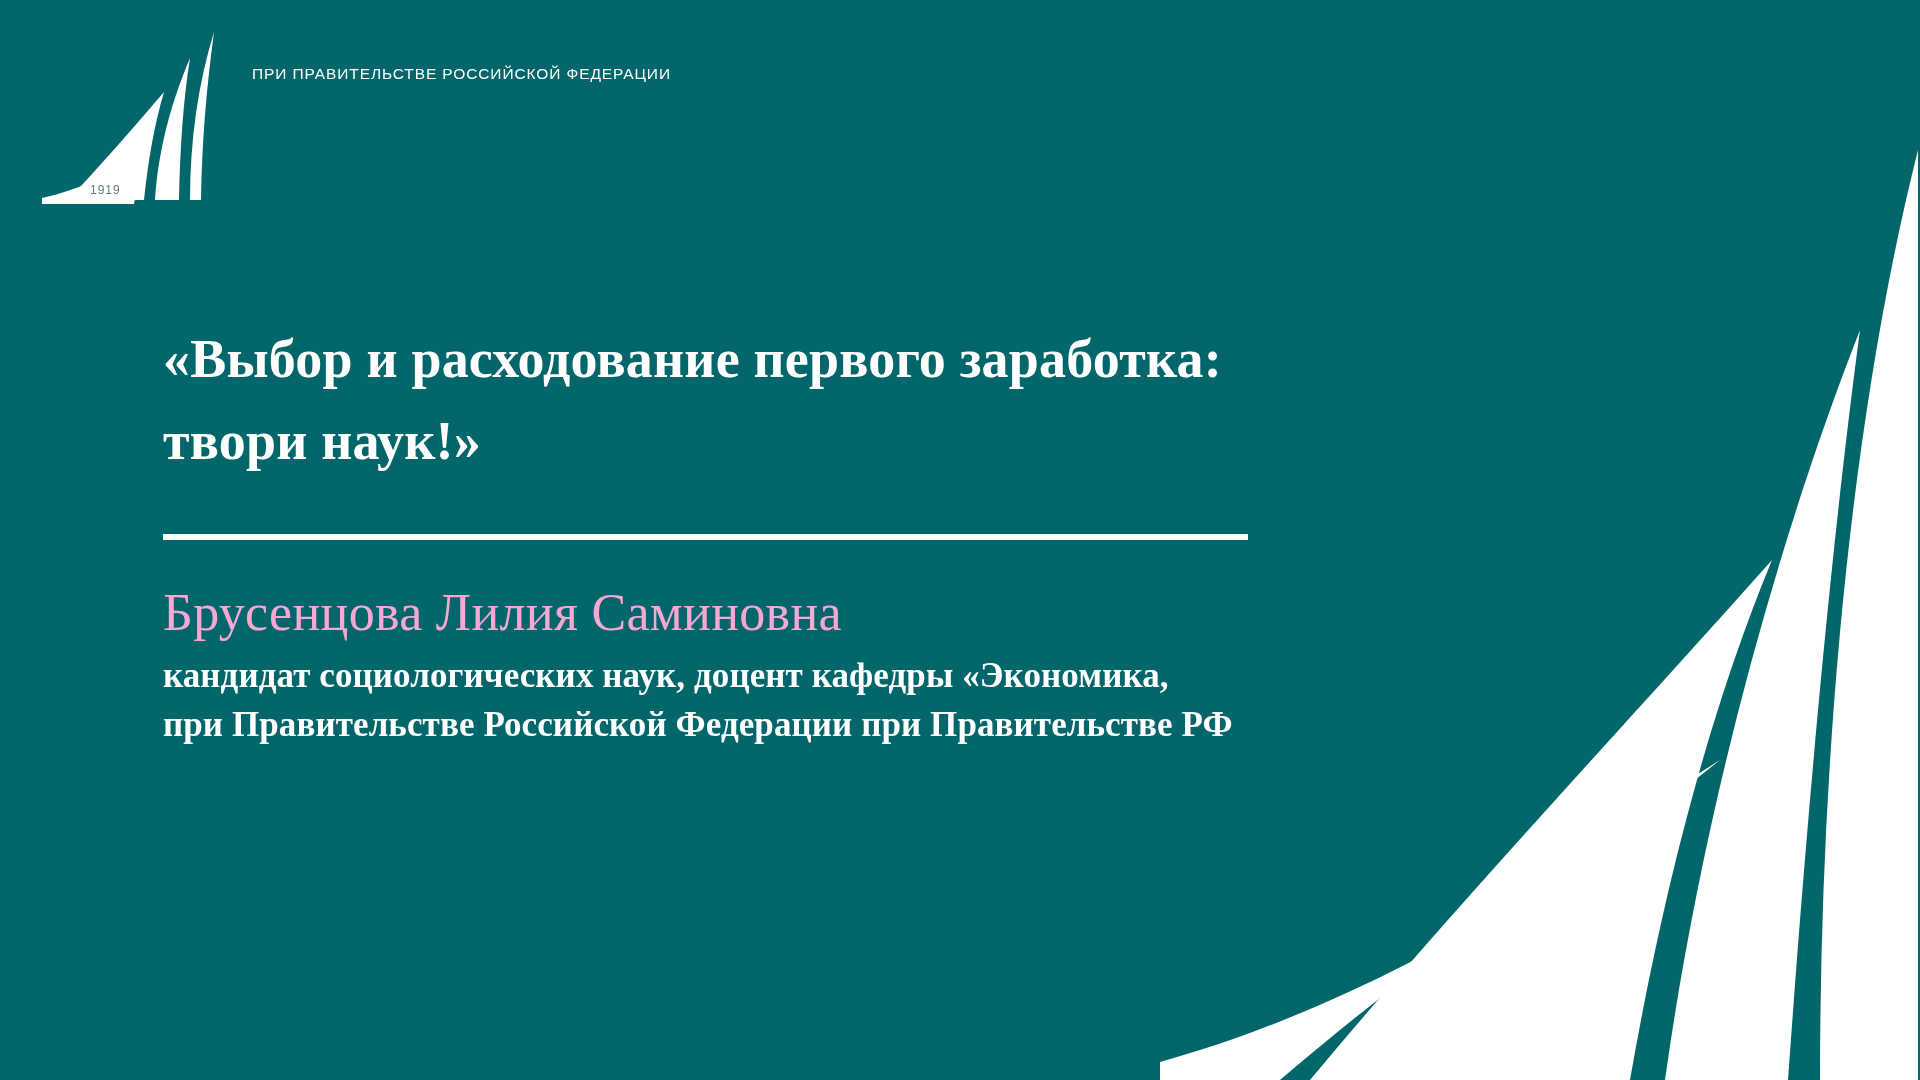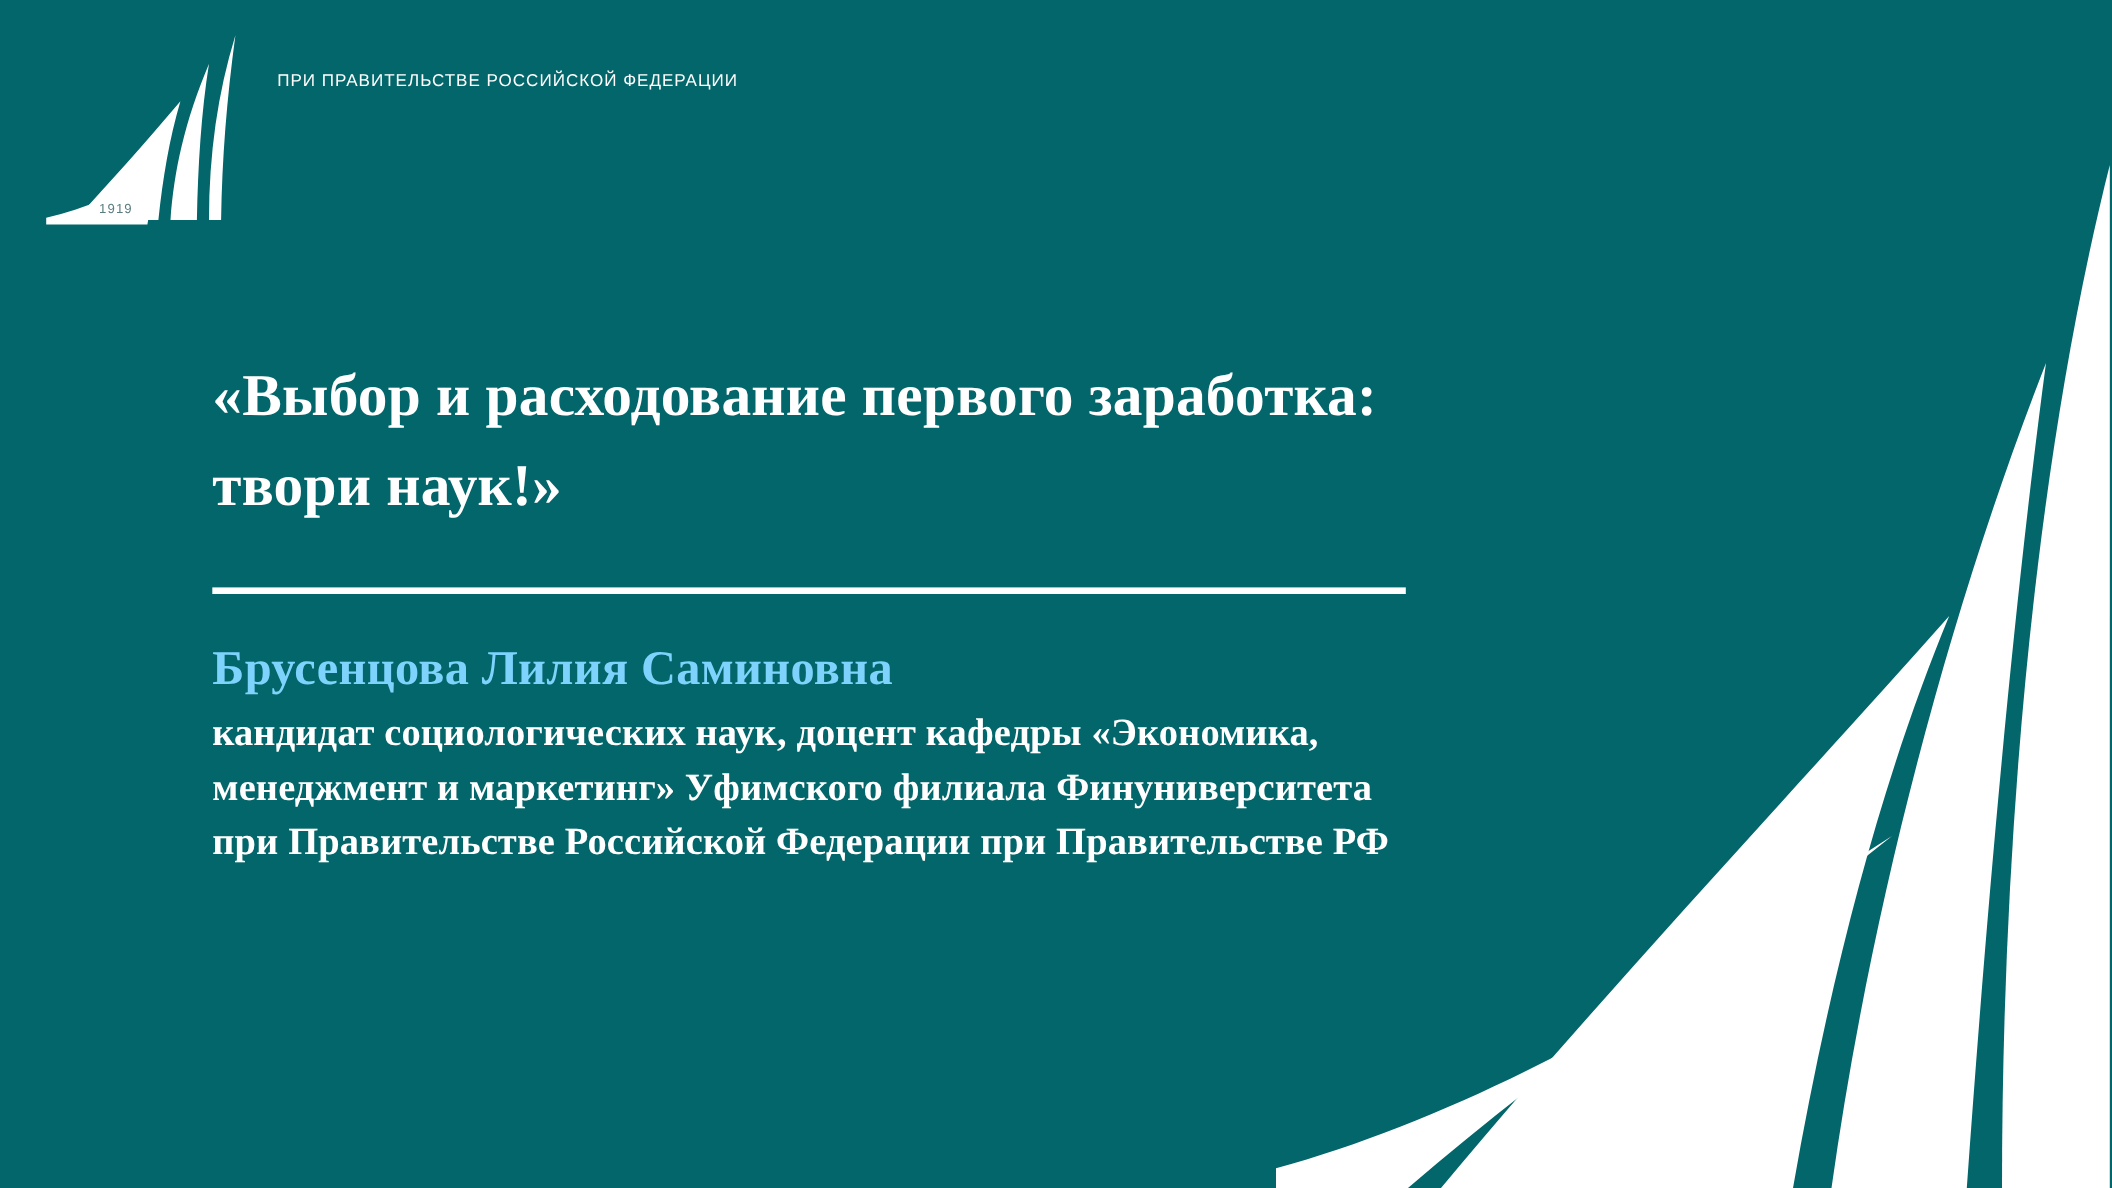--- a/index.html
+++ b/index.html
@@ -63,42 +63,41 @@
     margin-top: 7px;
     white-space: nowrap;
   }
 
   
   .content {
     position: absolute;
     left: 163px;
     top: 318px;
     width: 1520px;
-    margin-left: 30px;
   }
   .title {
     color: #ffffff;
     font-size: 54px;
     font-weight: bold;
     line-height: 1.52;
     letter-spacing: 0.2px;
   }
   .title-line { white-space: nowrap; }
 
   .divider {
     width: 1085px;
     height: 6px;
     background: #ffffff;
     margin: 52px 0 42px 0;
   }
 
   .author {
-    color: #7dd3fc;
-    font-size: 44px;
-    font-weight: bold;
+    color: #f9a8d4;
+    font-size: 52px;
+    font-weight: normal;
     line-height: 1.2;
     letter-spacing: 0.3px;
     margin-bottom: 6px;
   }
   .affiliation {
     color: #ffffff;
     font-size: 35px;
     font-weight: bold;
     line-height: 1.42;
     letter-spacing: 0.1px;
@@ -147,18 +146,17 @@
       <div class="title-line">«Выбор и расходование первого заработка:</div>
       <div class="title-line">твори наук!»</div>
     </div>
 
     <div class="divider"></div>
 
     <div class="author">Брусенцова Лилия Саминовна</div>
 
     <div class="affiliation">
       <div class="affiliation-line">кандидат социологических наук, доцент кафедры «Экономика,</div>
-      <div class="affiliation-line">менеджмент и маркетинг» Уфимского филиала Финуниверситета</div>
       <div class="affiliation-line">при Правительстве Российской Федерации при Правительстве РФ</div>
     </div>
   </div>
 
 </div>
 
 </body></html>

